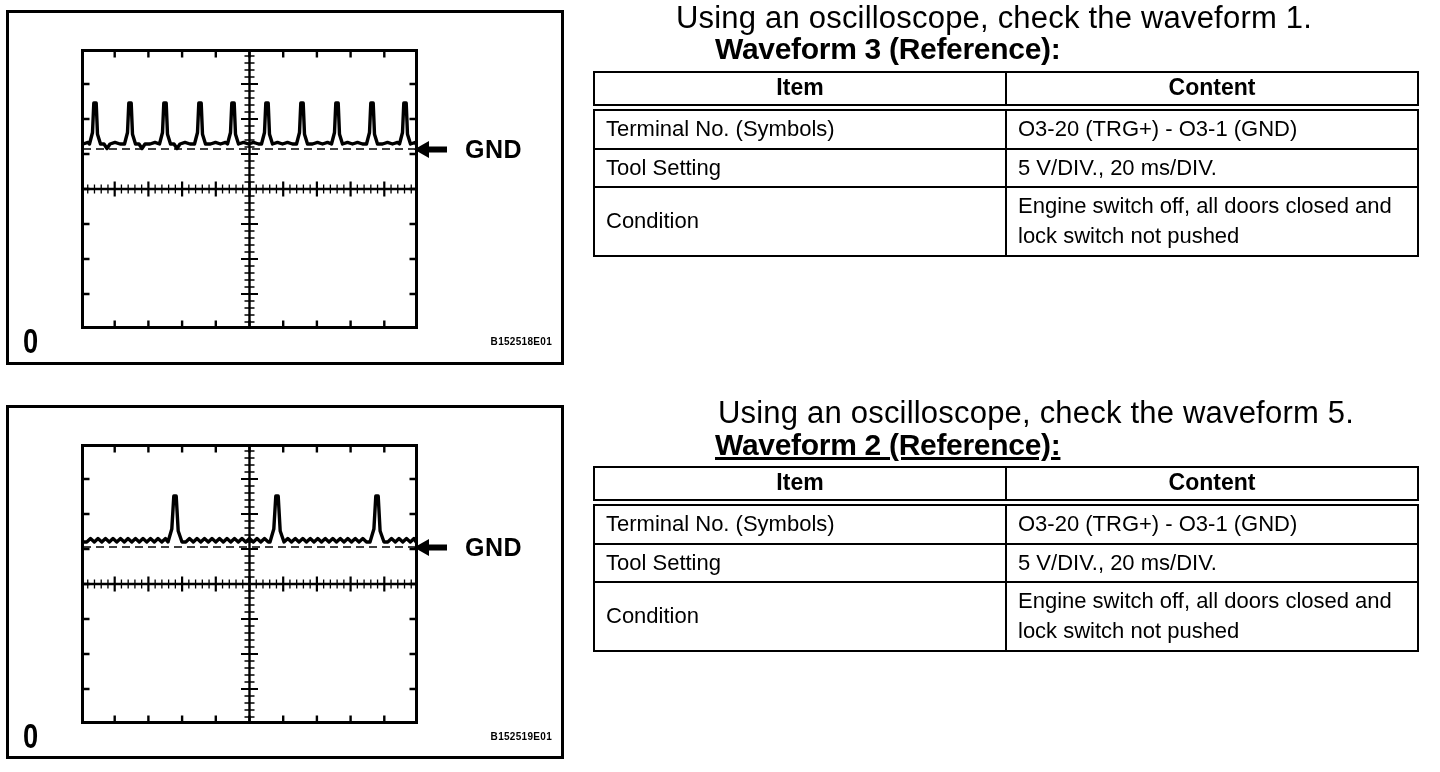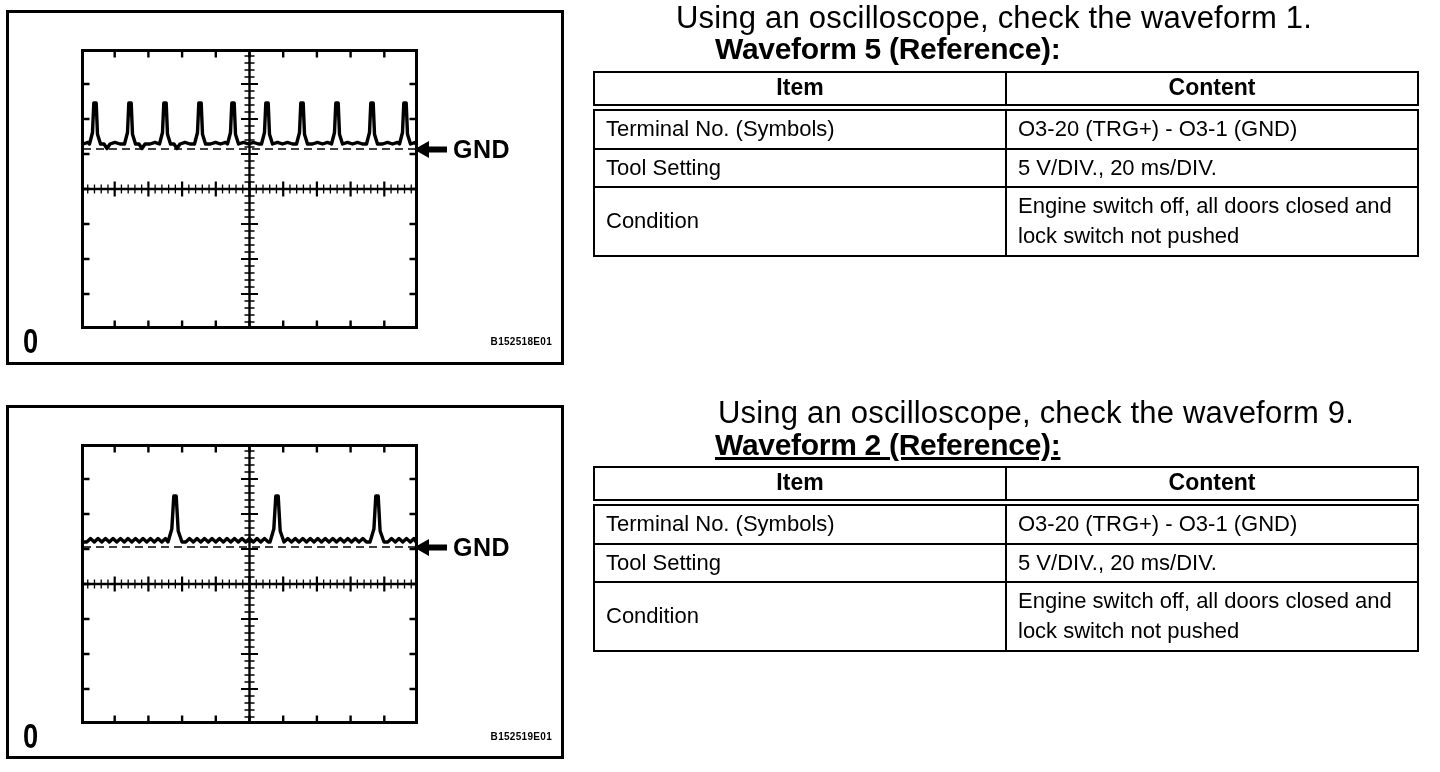--- a/index.html
+++ b/index.html
@@ -5,21 +5,21 @@
   * { margin:0; padding:0; box-sizing:border-box; }
   html,body { background:#ffffff; }
   body { font-family:"Liberation Sans","DejaVu Sans",sans-serif; color:#000; }
   #page { position:relative; width:1440px; height:772px; background:#fff; overflow:hidden; }
 
   
   .panel { position:absolute; left:6px; width:558px; border:3px solid #000; background:#fff; }
   #panel1 { top:10px;  height:355px; }
   #panel2 { top:405px; height:354px; }
   .scope  { position:absolute; left:72px; top:36px; width:337px; height:280px; }
-  .gnd    { position:absolute; left:405px; display:flex; align-items:center; gap:6px; height:31px;text-align:right; }
+  .gnd    { position:absolute; left:405px; display:flex; align-items:center; gap:18px; height:31px;text-align:right; }
   .gnd-arrow { flex:0 0 auto; display:block; }
   .gnd-text  { font-size:25px; font-weight:bold; letter-spacing:0.5px; line-height:1; }
   .corner-zero { position:absolute; left:14px; top:310px; font-size:35px; font-weight:bold;
                  line-height:1; transform:scaleX(0.78); transform-origin:0 0; }
   .fig-id { position:absolute; right:9px; top:323px; font-size:10px; font-weight:bold; letter-spacing:0.3px; }
 
   
   .instr { position:absolute; font-size:31px; line-height:1; white-space:nowrap; letter-spacing:0.2px; }
   .ref   { position:absolute; font-size:30px; font-weight:bold; line-height:1; white-space:nowrap; letter-spacing:-0.3px; }
   #instr1 { left:676px; top:2px; }
@@ -79,21 +79,21 @@
       <svg class="gnd-arrow" width="33" height="17" viewBox="0 0 33 17">
         <path d="M0 8.5 L15 0 L15 5.5 L33 5.5 L33 11.5 L15 11.5 L15 17 Z" fill="#000"></path>
       </svg>
       <span class="gnd-text">GND</span>
     </div>
     <span class="corner-zero">0</span>
     <span class="fig-id">B152519E01</span>
   </section>
 
   <p class="instr" id="instr1">Using an oscilloscope, check the waveform 1.</p>
-  <p class="ref" id="ref1">Waveform 5 (Reference):</p>
+  <p class="ref" id="ref1">Waveform 3 (Reference):</p>
 
   <table class="ref-table" id="table1">
     <colgroup>
         <col>
         <col>
       </colgroup>
     <thead>
       <tr>
         <th>Item</th>
         <th>Content</th>
@@ -108,21 +108,21 @@
         <td>Tool Setting</td>
         <td>5 V/DIV., 20 ms/DIV.</td>
       </tr>
       <tr>
         <td>Condition</td>
         <td>Engine switch off, all doors closed and lock switch not pushed</td>
       </tr>
     </tbody>
   </table>
 
-  <p class="instr" id="instr2">Using an oscilloscope, check the waveform 9.</p>
+  <p class="instr" id="instr2">Using an oscilloscope, check the waveform 5.</p>
   <p class="ref" id="ref2">Waveform 2 (Reference):</p>
 
   <table class="ref-table" id="table2">
     <colgroup>
         <col>
         <col>
       </colgroup>
     <thead>
       <tr>
         <th>Item</th>

